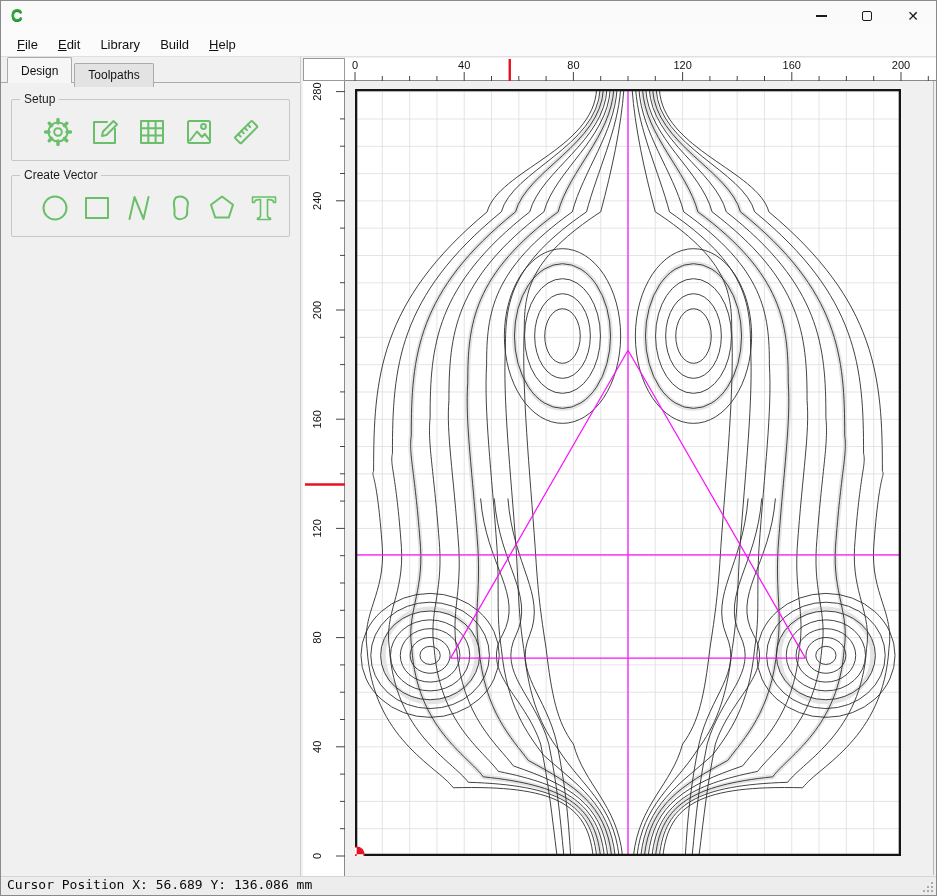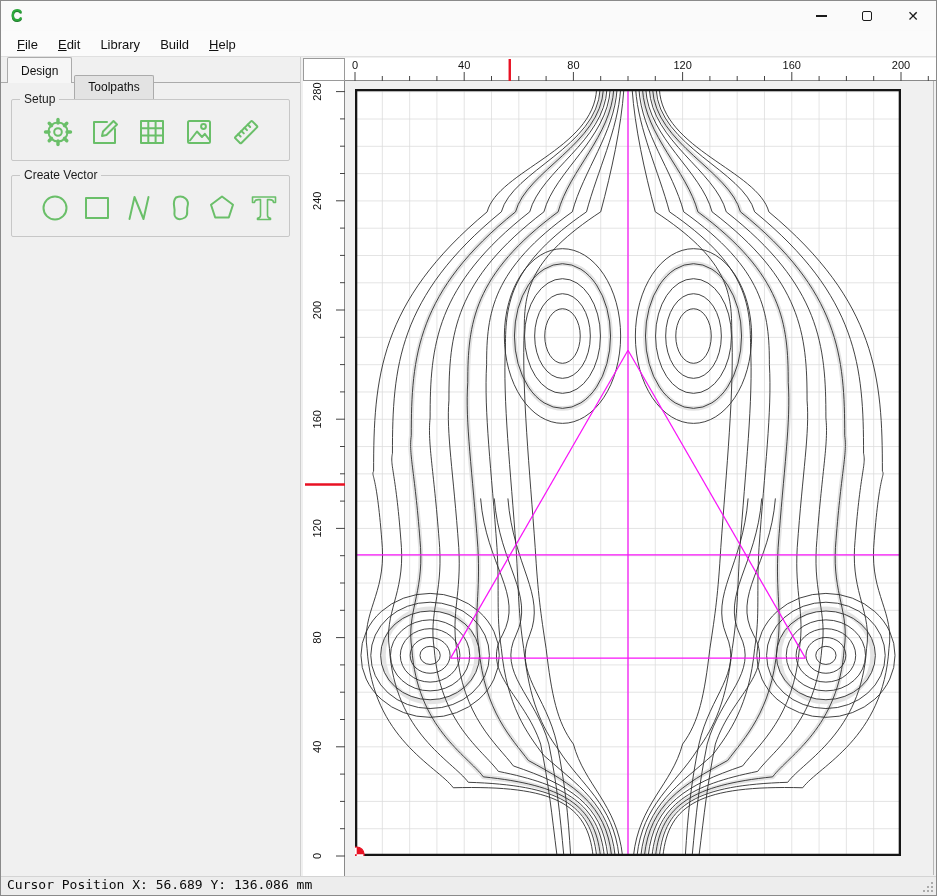--- a/index.html
+++ b/index.html
@@ -28,21 +28,21 @@
   .menu-item { padding: 4px 10px; font-size: 13px; }
   .menu-item u { text-decoration: underline; }
 
   
   .main { flex: 1 1 auto; display: flex; min-height: 0; }
 
   
   .left-panel { width: 300px; flex: 0 0 300px; background: #f0f0f0; border-right: 1px solid #cfcfcf; display:flex; flex-direction:column; }
   .tabstrip { display: flex; align-items: flex-end; height: 26px; padding-left: 6px; border-bottom: 1px solid #ababab; background:#f0f0f0; }
   .tab { font-size: 12px; padding: 4px 13px 5px 13px; border: 1px solid #ababab; border-bottom: none;
-         background: #e3e3e3; margin-right: 2px; border-radius: 2px 2px 0 0; position: relative; top: 17px; }
+         background: #e3e3e3; margin-right: 2px; border-radius: 2px 2px 0 0; position: relative; top: 5px; }
   .tab.active { background: #f6f6f6; padding-top: 6px; z-index: 2; top: 1px; text-align: center; }
   .panel-body { padding: 8px 8px 0 8px; }
   .groupbox { position: relative; border: 1px solid #c7c7c7; border-radius: 2px; margin: 8px 2px 14px 2px; padding: 12px 8px 8px 26px; }
   .groupbox-label { position: absolute; top: -8px; left: 8px; background: #f0f0f0; padding: 0 4px; font-size: 12px; color: #1c1c1c; }
   .icon-row { display: flex; gap: 7px; align-items: center; }
   .tool-btn { width: 40px; height: 40px; display: flex; align-items: center; justify-content: center; border-radius: 3px; }
   .tool-btn svg { stroke: #6abf69; fill: none; stroke-width: 2; stroke-linecap: round; stroke-linejoin: round; }
 
   
   .canvas-region { flex: 1 1 auto; position: relative; background: #f0f0f0; min-width: 0; }

